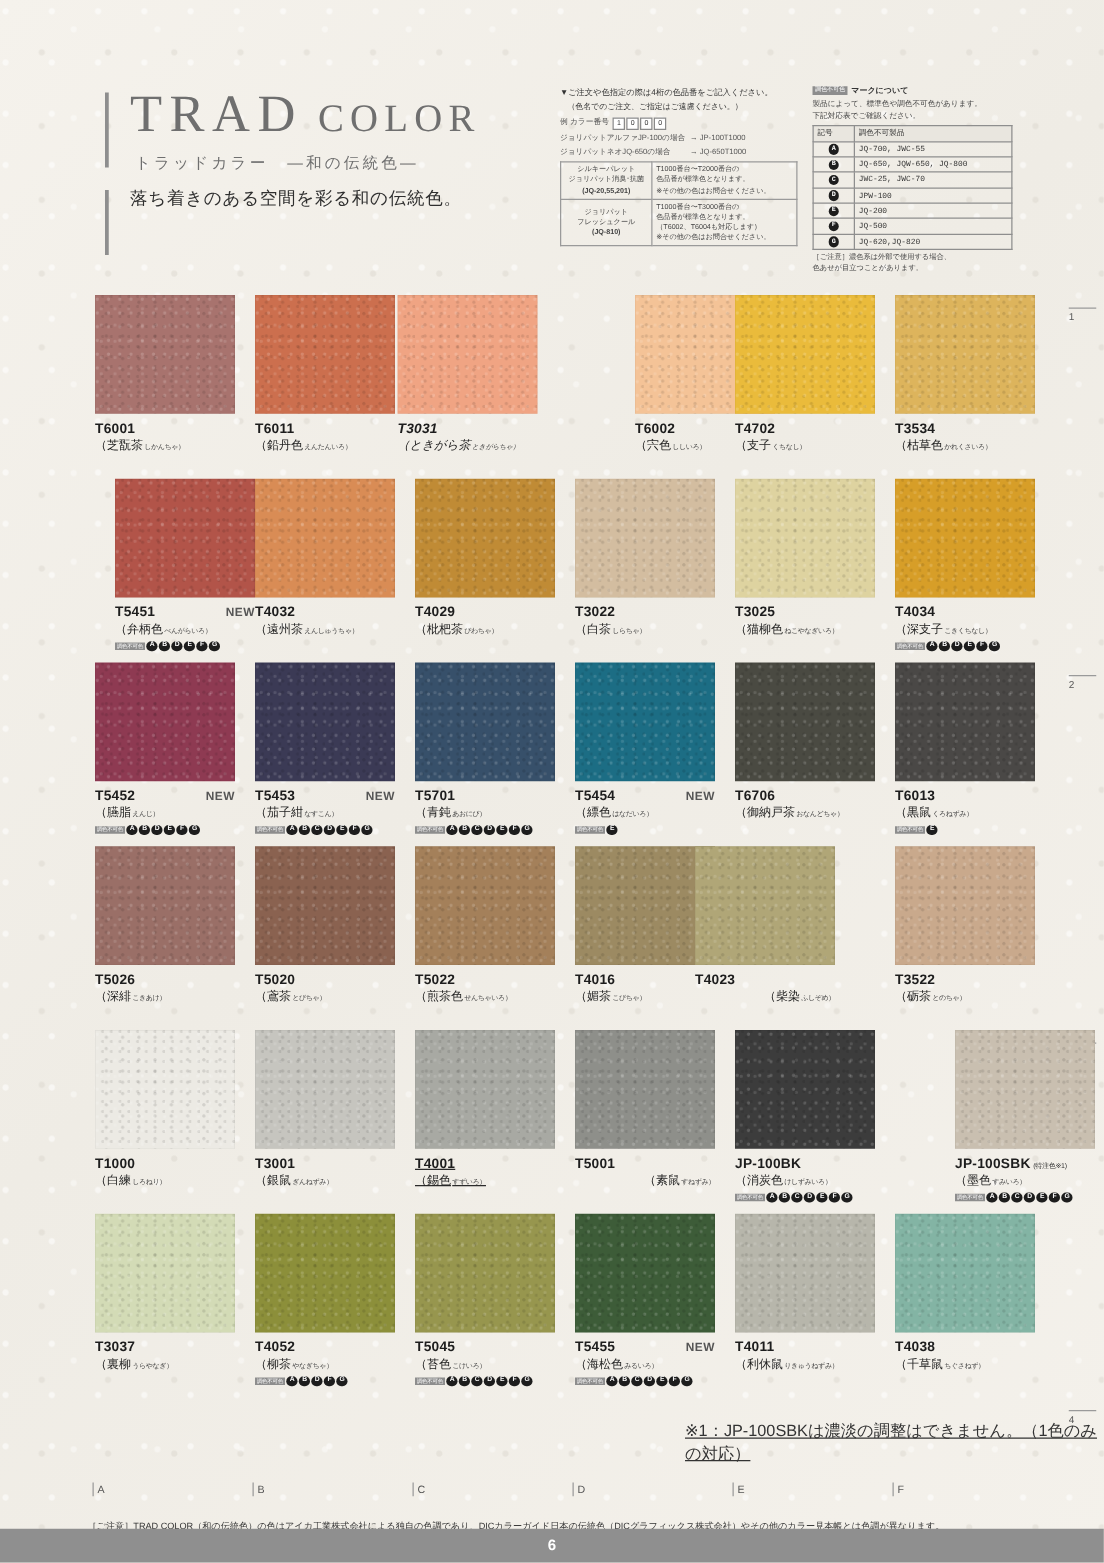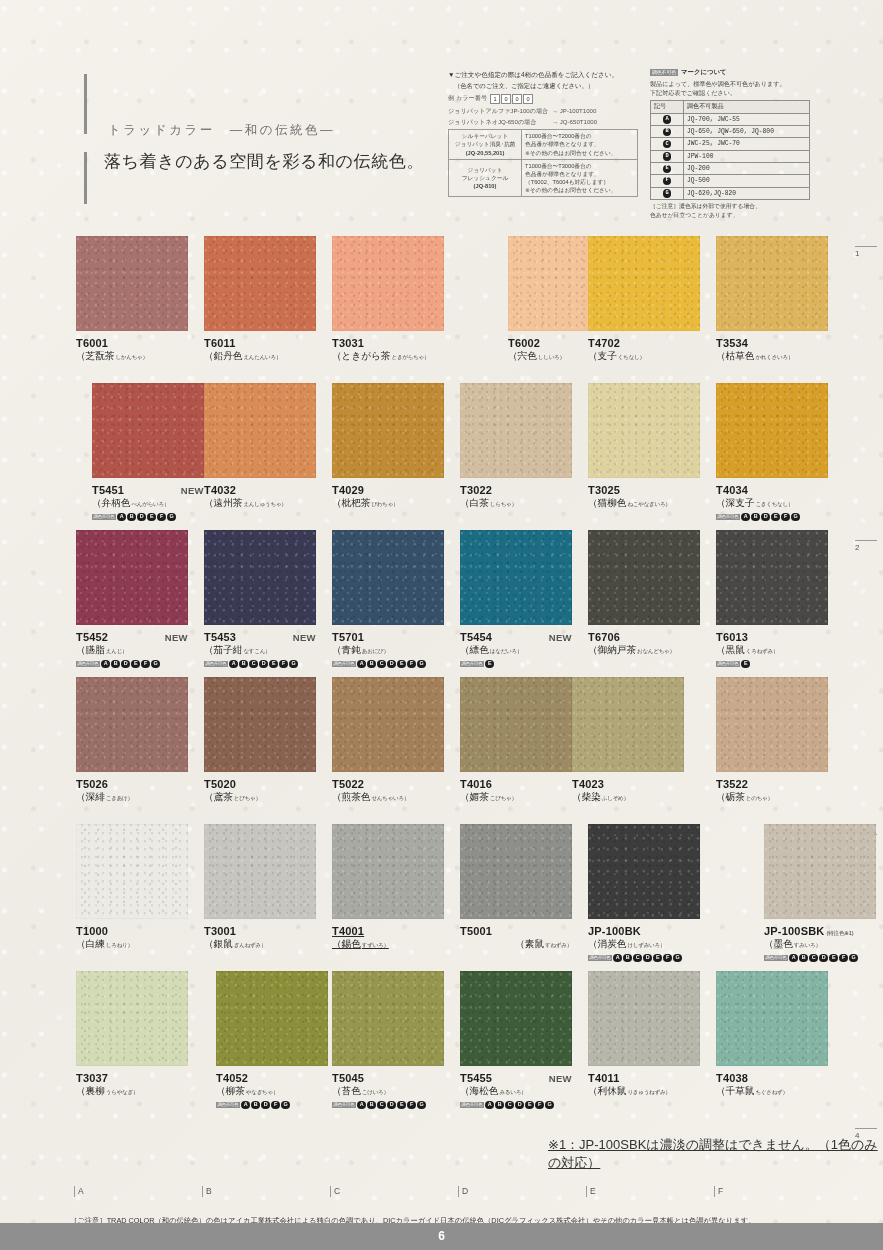--- a/index.html
+++ b/index.html
@@ -35,21 +35,21 @@
     white-space:nowrap;
   }
   .trad-title .small{font-size:31px;letter-spacing:5px;margin-left:12px;}
   .trad-sub{
     position:absolute;left:108px;top:122px;
     font-size:12.5px;color:#6f6f6f;letter-spacing:2.5px;white-space:nowrap;
   }
   .lead{position:absolute;left:84px;top:152px;}
   .lead-rule{position:absolute;left:84px;top:152px;width:3px;height:52px;background:#8e8e8e;}
   .lead p{
-    margin:0 0 9px 0;font-size:17px;color:#2f2f2f;letter-spacing:.6px;
+    margin:0 0 9px 0;font-size:14px;color:#2f2f2f;letter-spacing:.6px;
     font-family:Liberation Serif, serif;
     text-align:right;
   }
   .lead-inner{position:absolute;left:104px;top:150px;}
 
   
   .order-note{position:absolute;left:448px;top:70px;width:190px;font-size:6.3px;line-height:1.45;color:#333;}
   .order-note .n1{font-size:6.6px;margin-bottom:1px;}
   .order-note .n2{margin-left:6px;margin-bottom:4px;}
   .ex-row{display:flex;align-items:center;gap:3px;margin-bottom:3px;color:#555;}
@@ -146,20 +146,23 @@
 </style>
 </head>
 <body>
 
 <div class="paper-tex"></div>
 
 <div class="page">
 
   <div class="header">
     <div class="title-rule"></div>
+    <div class="trad-title">
+      <span>TRAD</span><span class="small">COLOR</span>
+    </div>
     <div class="trad-sub">トラッドカラー　—和の伝統色—</div>
 
     <div class="lead-rule"></div>
     <div class="lead-inner lead">
       <p>落ち着きのある空間を彩る和の伝統色。</p>
     </div>
 
     <div class="order-note">
       <div class="n1">▼ご注文や色指定の際は4桁の色品番をご記入ください。</div>
       <div class="n2">（色名でのご注文、ご指定はご遠慮ください。）</div>
@@ -284,21 +287,21 @@
           <div class="sw" style="background: rgb(204, 111, 78);">
             <div class="grain"></div>
           </div>
           <div class="meta">
             <div class="code-line">
               <span class="code">T6011</span>
             </div>
             <div class="jname">（鉛丹色<span class="kana">えんたんいろ）</span></div>
           </div>
         </div>
-        <div class="cell" style="left: 332px;">
+        <div class="cell" style="left: 318px; font-style: italic;">
           <div class="sw" style="background: rgb(240, 164, 131);">
             <div class="grain"></div>
           </div>
           <div class="meta">
             <div class="code-line">
               <span class="code">T3031</span>
             </div>
             <div class="jname">（ときがら茶<span class="kana">ときがらちゃ）</span></div>
           </div>
         </div>
@@ -572,21 +575,21 @@
           <div class="sw" style="background: rgb(156, 138, 98);">
             <div class="grain"></div>
           </div>
           <div class="meta">
             <div class="code-line">
               <span class="code">T4016</span>
             </div>
             <div class="jname">（媚茶<span class="kana">こびちゃ）</span></div>
           </div>
         </div>
-        <div class="cell" style="left: 572px;">
+        <div class="cell" style="left: 556px; text-align: right;">
           <div class="sw" style="background: rgb(176, 166, 119);">
             <div class="grain"></div>
           </div>
           <div class="meta">
             <div class="code-line">
               <span class="code">T4023</span>
             </div>
             <div class="jname">（柴染<span class="kana">ふしぞめ）</span></div>
           </div>
         </div>
@@ -697,21 +700,21 @@
           <div class="sw" style="background: rgb(211, 219, 182);">
             <div class="grain"></div>
           </div>
           <div class="meta">
             <div class="code-line">
               <span class="code">T3037</span>
             </div>
             <div class="jname">（裏柳<span class="kana">うらやなぎ）</span></div>
           </div>
         </div>
-        <div class="cell" style="left: 216px;">
+        <div class="cell" style="left: 204px;">
           <div class="sw" style="background: rgb(140, 143, 58);">
             <div class="grain"></div>
           </div>
           <div class="meta">
             <div class="code-line">
               <span class="code">T4052</span>
             </div>
             <div class="jname">（柳茶<span class="kana">やなぎちゃ）</span></div>
             <div class="badges">
               <span class="mark-chip">調色不可色</span>

